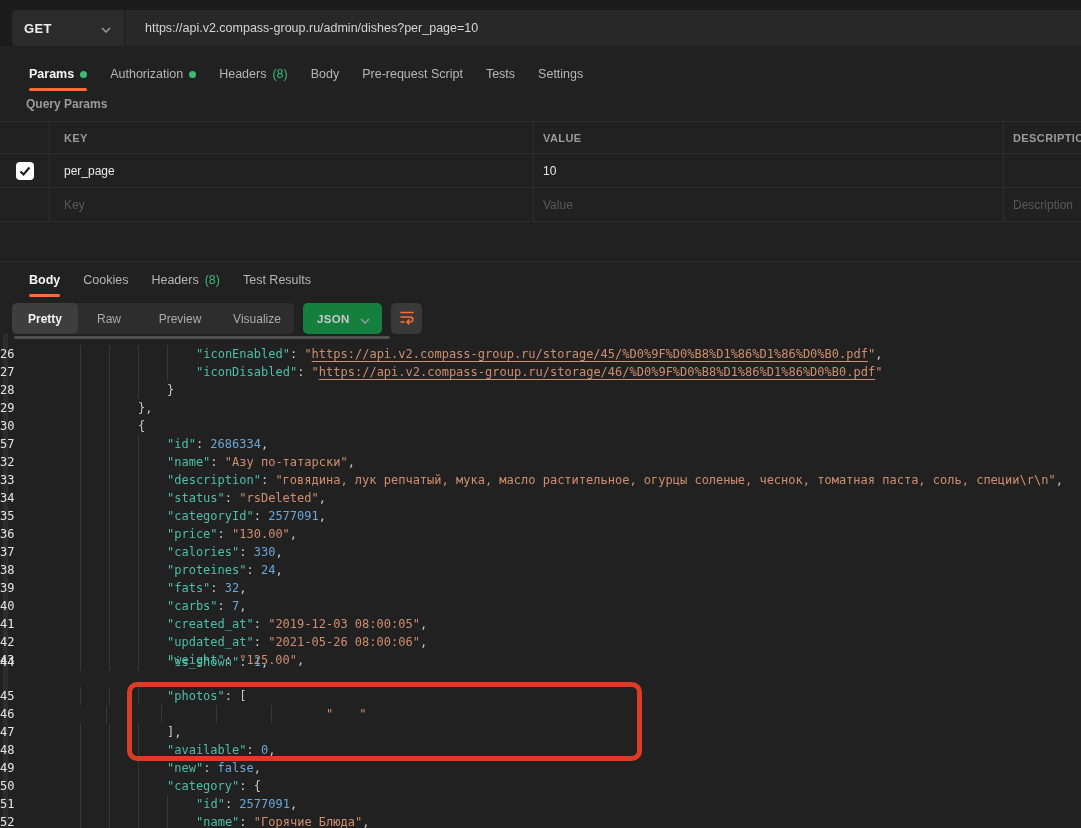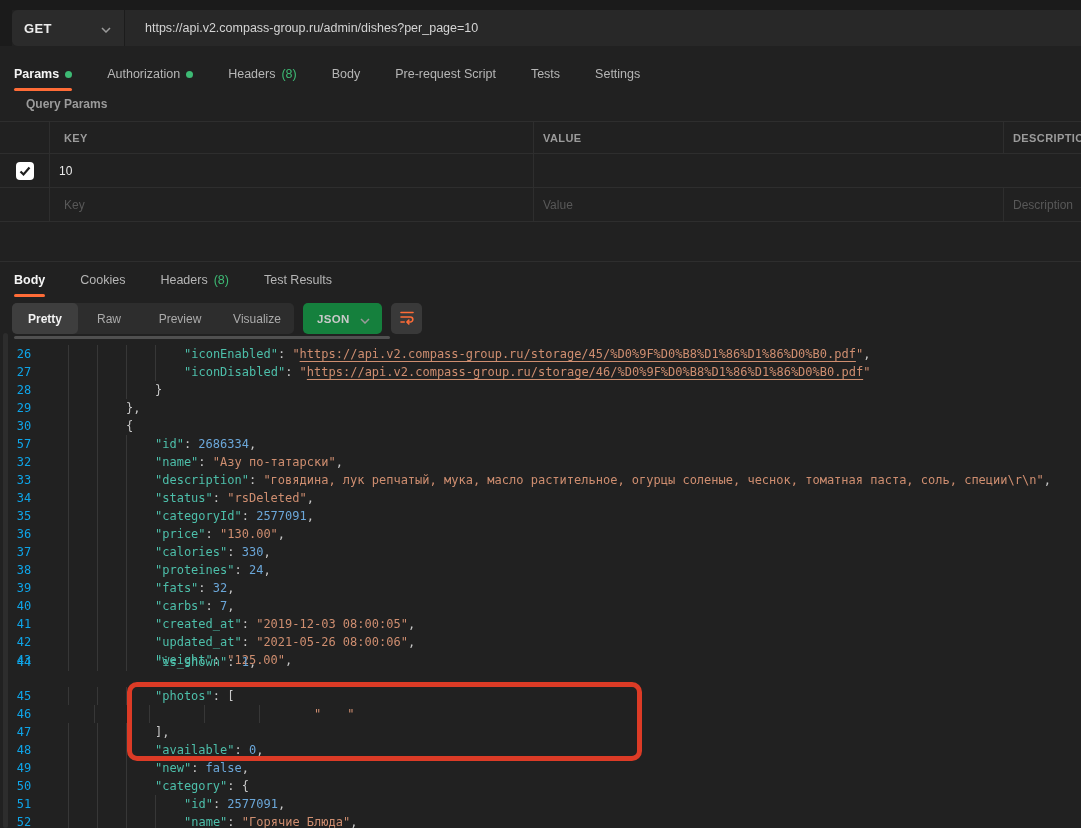--- a/index.html
+++ b/index.html
@@ -11,21 +11,21 @@
 
   
   .chrome-top{position:absolute;left:0;top:0;width:1081px;height:10px;background:#1b1b1b;}
   .chrome-left{position:absolute;left:0;top:10px;width:12px;height:36px;background:#1b1b1b;}
   .url-bar{position:absolute;left:12px;top:10px;width:1069px;height:36px;background:#282828;border-radius:6px 0 0 6px;display:flex;align-items:center;}
   .method{width:113px;height:36px;display:flex;align-items:center;justify-content:space-between;padding:0 13px 0 12px;box-sizing:border-box;background:#2b2b2b;border-right:1px solid #1c1c1c;border-radius:6px 0 0 6px;cursor:pointer;}
   .method-label{font-size:13px;font-weight:bold;color:#ededed;letter-spacing:.4px;}
   .url-text{margin-left:20px;font-size:12.5px;color:#d4d4d4;}
 
   
-  .tabrow{position:absolute;display:flex;column-gap:35px;align-items:flex-start;height:28px;}
+  .tabrow{position:absolute;display:flex;column-gap:23px;align-items:flex-start;height:28px;margin-left:15px;}
   .req-tabs{left:14px;top:60px;}
   .resp-tabs{left:14px;top:266px;}
   .tab{font-size:12.5px;color:#b6b6b6;display:flex;align-items:center;gap:6px;position:relative;cursor:pointer;height:28px;white-space:nowrap;}
   .tab.active{color:#f5f5f5;font-weight:bold;}
   .tab.active::after{content:"";position:absolute;left:0;right:0;bottom:-3px;height:3px;background:var(--accent);border-radius:2px;}
   .dot{width:7px;height:7px;border-radius:50%;background:var(--green);}
   .count{color:var(--green);}
 
   .query-title{position:absolute;left:26px;top:97px;font-size:12px;font-weight:bold;color:#9b9b9b;}
 
@@ -51,21 +51,21 @@
   .json-select{position:absolute;left:303px;top:303px;width:79px;height:31px;background:#15803d;border-radius:5px;display:flex;align-items:center;justify-content:space-between;padding:0 12px 0 14px;box-sizing:border-box;cursor:pointer;}
   .json-label{font-size:11.5px;font-weight:bold;color:#c9c9c9;letter-spacing:.3px;}
   .wrap-btn{position:absolute;left:391px;top:303px;width:31px;height:31px;background:#393939;border-radius:5px;display:flex;align-items:center;justify-content:center;cursor:pointer;}
 
   .scroll-indicator{position:absolute;left:14px;top:336px;width:376px;height:3px;background:#505050;border-radius:2px;}
   .left-strip{position:absolute;left:3px;top:333px;width:5px;height:495px;background:#2d2d2d;border-radius:3px;}
 
   
   .code-panel{position:absolute;left:0;top:345px;width:1081px;height:483px;overflow:hidden;font-family:"DejaVu Sans Mono",monospace;font-size:12px;line-height:18px;}
   .cl{position:absolute;left:0;white-space:pre;height:18px;display:flex;}
-  .ln{width:48px;flex:0 0 48px;text-align:center;color:#0ea5e9;margin-right:20px;}
+  .ln{width:48px;flex:0 0 48px;text-align:left;color:#e5e5e5;margin-right:32px;}
   .ind{flex:0 0 29px;border-left:1px solid #373737;box-sizing:border-box;height:18px;}
   .tok-k{color:#4dbfaa;}
   .tok-s{color:#cf8e70;}
   .tok-n{color:#6ba7d9;}
   .tok-b{color:#6ba7d9;}
   .tok-p{color:#c9c9c9;}
   .tok-l{color:#cf8e70;text-decoration:underline;text-underline-offset:3px;cursor:pointer;}
 
   .annotation-box{position:absolute;left:127px;top:682px;width:505px;height:69px;border:5px solid var(--annotation);border-radius:10px;pointer-events:none;z-index:5;}
 </style>
@@ -125,20 +125,21 @@
       <div class="cell c4">DESCRIPTION</div>
     </div>
     <div class="t-row t-data">
       <div class="cell c1 checkcell">
         <span class="checkbox">
           <svg width="14" height="14" viewBox="0 0 14 14">
               <path d="M2.5 7.5 L5.5 10.5 L11.5 3.5" stroke="#1e1e1e" stroke-width="2.2" fill="none"></path>
             </svg>
         </span>
       </div>
+      <div class="cell c2">per_page</div>
       <div class="cell c3">10</div>
       <div class="cell c4"></div>
     </div>
     <div class="t-row t-data placeholder">
       <div class="cell c1"></div>
       <div class="cell c2">Key</div>
       <div class="cell c3">Value</div>
       <div class="cell c4">Description</div>
     </div>
   </div>

